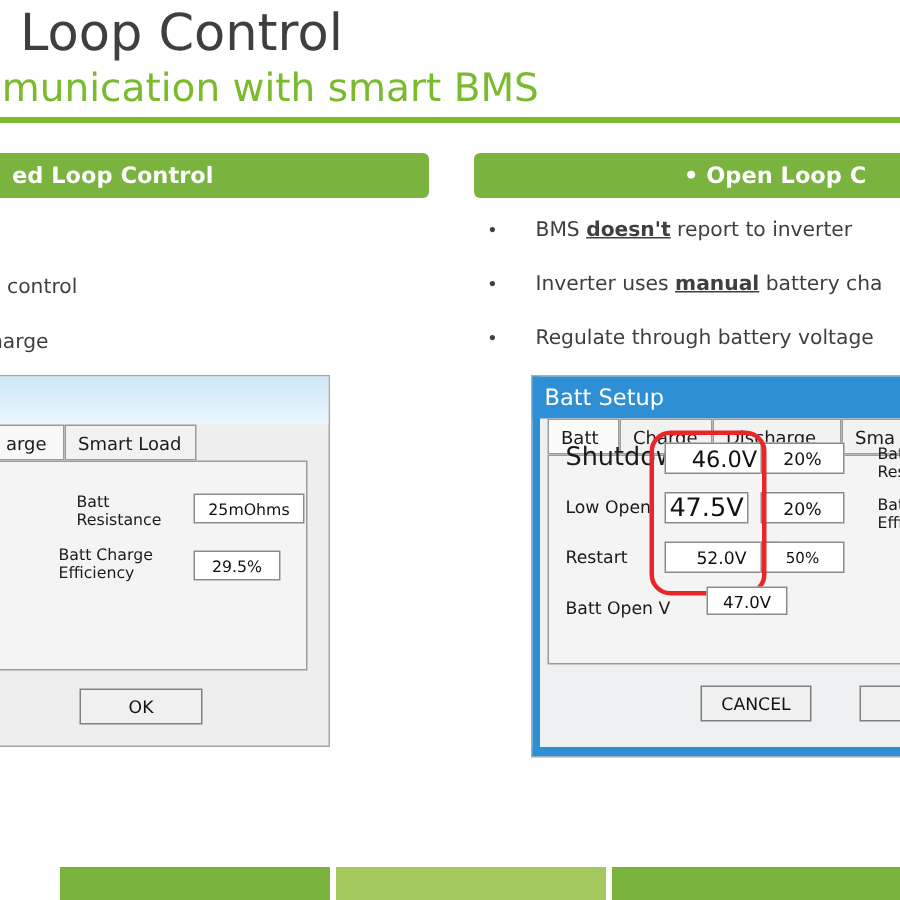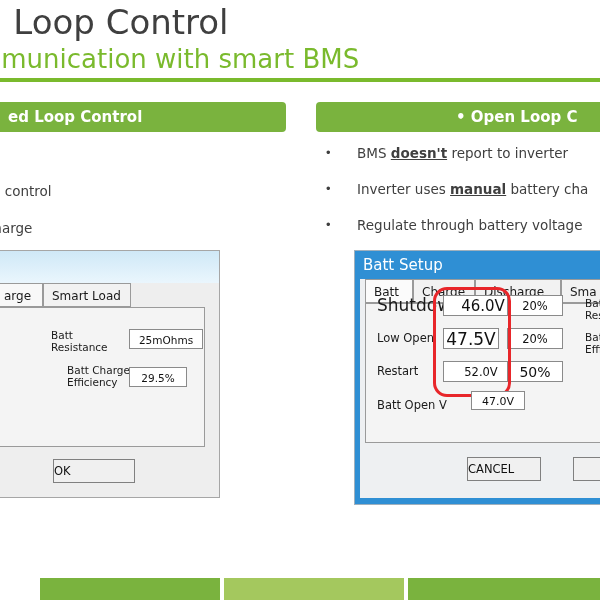--- a/index.html
+++ b/index.html
@@ -160,20 +160,21 @@
     font-family: "DejaVu Sans", sans-serif;
     white-space: nowrap;
   }
   .btn {
     position: absolute;
     box-sizing: border-box;
     background: #f0f0f0;
     border: 1px solid #808080;
     font-size: 11.5px;
     color: #111;
+    text-align: center;
     font-family: "DejaVu Sans", sans-serif;
   }
   .red-ring {
     position: absolute;
     border: 3px solid #e8262a;
     border-radius: 14px;
     box-sizing: border-box;
     pointer-events: none;
   }
 
@@ -259,21 +260,21 @@
     <div class="tab" style="left:108px; width:48px; background:#f8f8f8;">arge</div>
     <div class="tab" style="left:156px; width:88px;">Smart Load</div>
   </div>
 
   <div class="panel" style="left:6px; top:56px; width:318px; height:140px; background:#f4f4f4;"></div>
 
   <div class="lbl" style="left:170px; top:78px; white-space:pre;">Batt
 Resistance</div>
   <div class="field" style="left:248px; top:78px; width:74px; height:20px; line-height:20px;">25mOhms</div>
 
-  <div class="lbl" style="left:186px; top:113px; white-space:pre;">Batt Charge
+  <div class="lbl" style="left:158px; top:113px; white-space:pre;">Batt Charge
 Efficiency</div>
   <div class="field" style="left:248px; top:116px; width:58px; height:20px; line-height:20px;">29.5%</div>
 
   <div class="btn" style="left:172px; top:208px; width:82px; height:24px; line-height:22px;">OK</div>
 </div>
 
 <div class="shot" id="right-shot">
   <div class="titlebar"></div>
   <div class="titlebar-text">Batt Setup</div>
   <div class="blue-edge-l"></div>
@@ -295,21 +296,21 @@
 Res</div>
 
   <div class="lbl" style="left:22px; top:81px; font-size:11.5px;">Low Open</div>
   <div class="field" style="left:88px; top:77px; width:56px; height:21px; line-height:21px; font-size:17px;">47.5V</div>
   <div class="field" style="left:152px; top:77px; width:56px; height:21px; line-height:21px; font-size:11.5px;">20%</div>
   <div class="lbl" style="left:230px; top:80px; white-space:pre;">Batt
 Effici</div>
 
   <div class="lbl" style="left:22px; top:114px; font-size:11.5px;">Restart</div>
   <div class="field" style="left:88px; top:110px; width:76px; height:21px; line-height:21px; font-size:11.5px;">52.0V</div>
-  <div class="field" style="left:152px; top:110px; width:56px; height:21px; line-height:21px; font-size:14px;">50%</div>
+  <div class="field" style="left:152px; top:110px; width:56px; height:21px; line-height:21px; font-size:10px;">50%</div>
 
   <div class="red-ring" style="left:78px; top:36px; width:78px; height:110px;"></div>
 
   <div class="lbl" style="left:22px; top:148px; font-size:11.5px;">Batt Open V</div>
   <div class="field" style="left:116px; top:140px; width:54px; height:19px; line-height:19px; font-size:11px;">47.0V</div>
 
   <div class="btn" style="left:112px; top:206px; width:74px; height:24px; line-height:22px; font-size:11.5px;">CANCEL</div>
   <div class="btn" style="left:218px; top:206px; width:80px; height:24px;"></div>
 </div>
 

